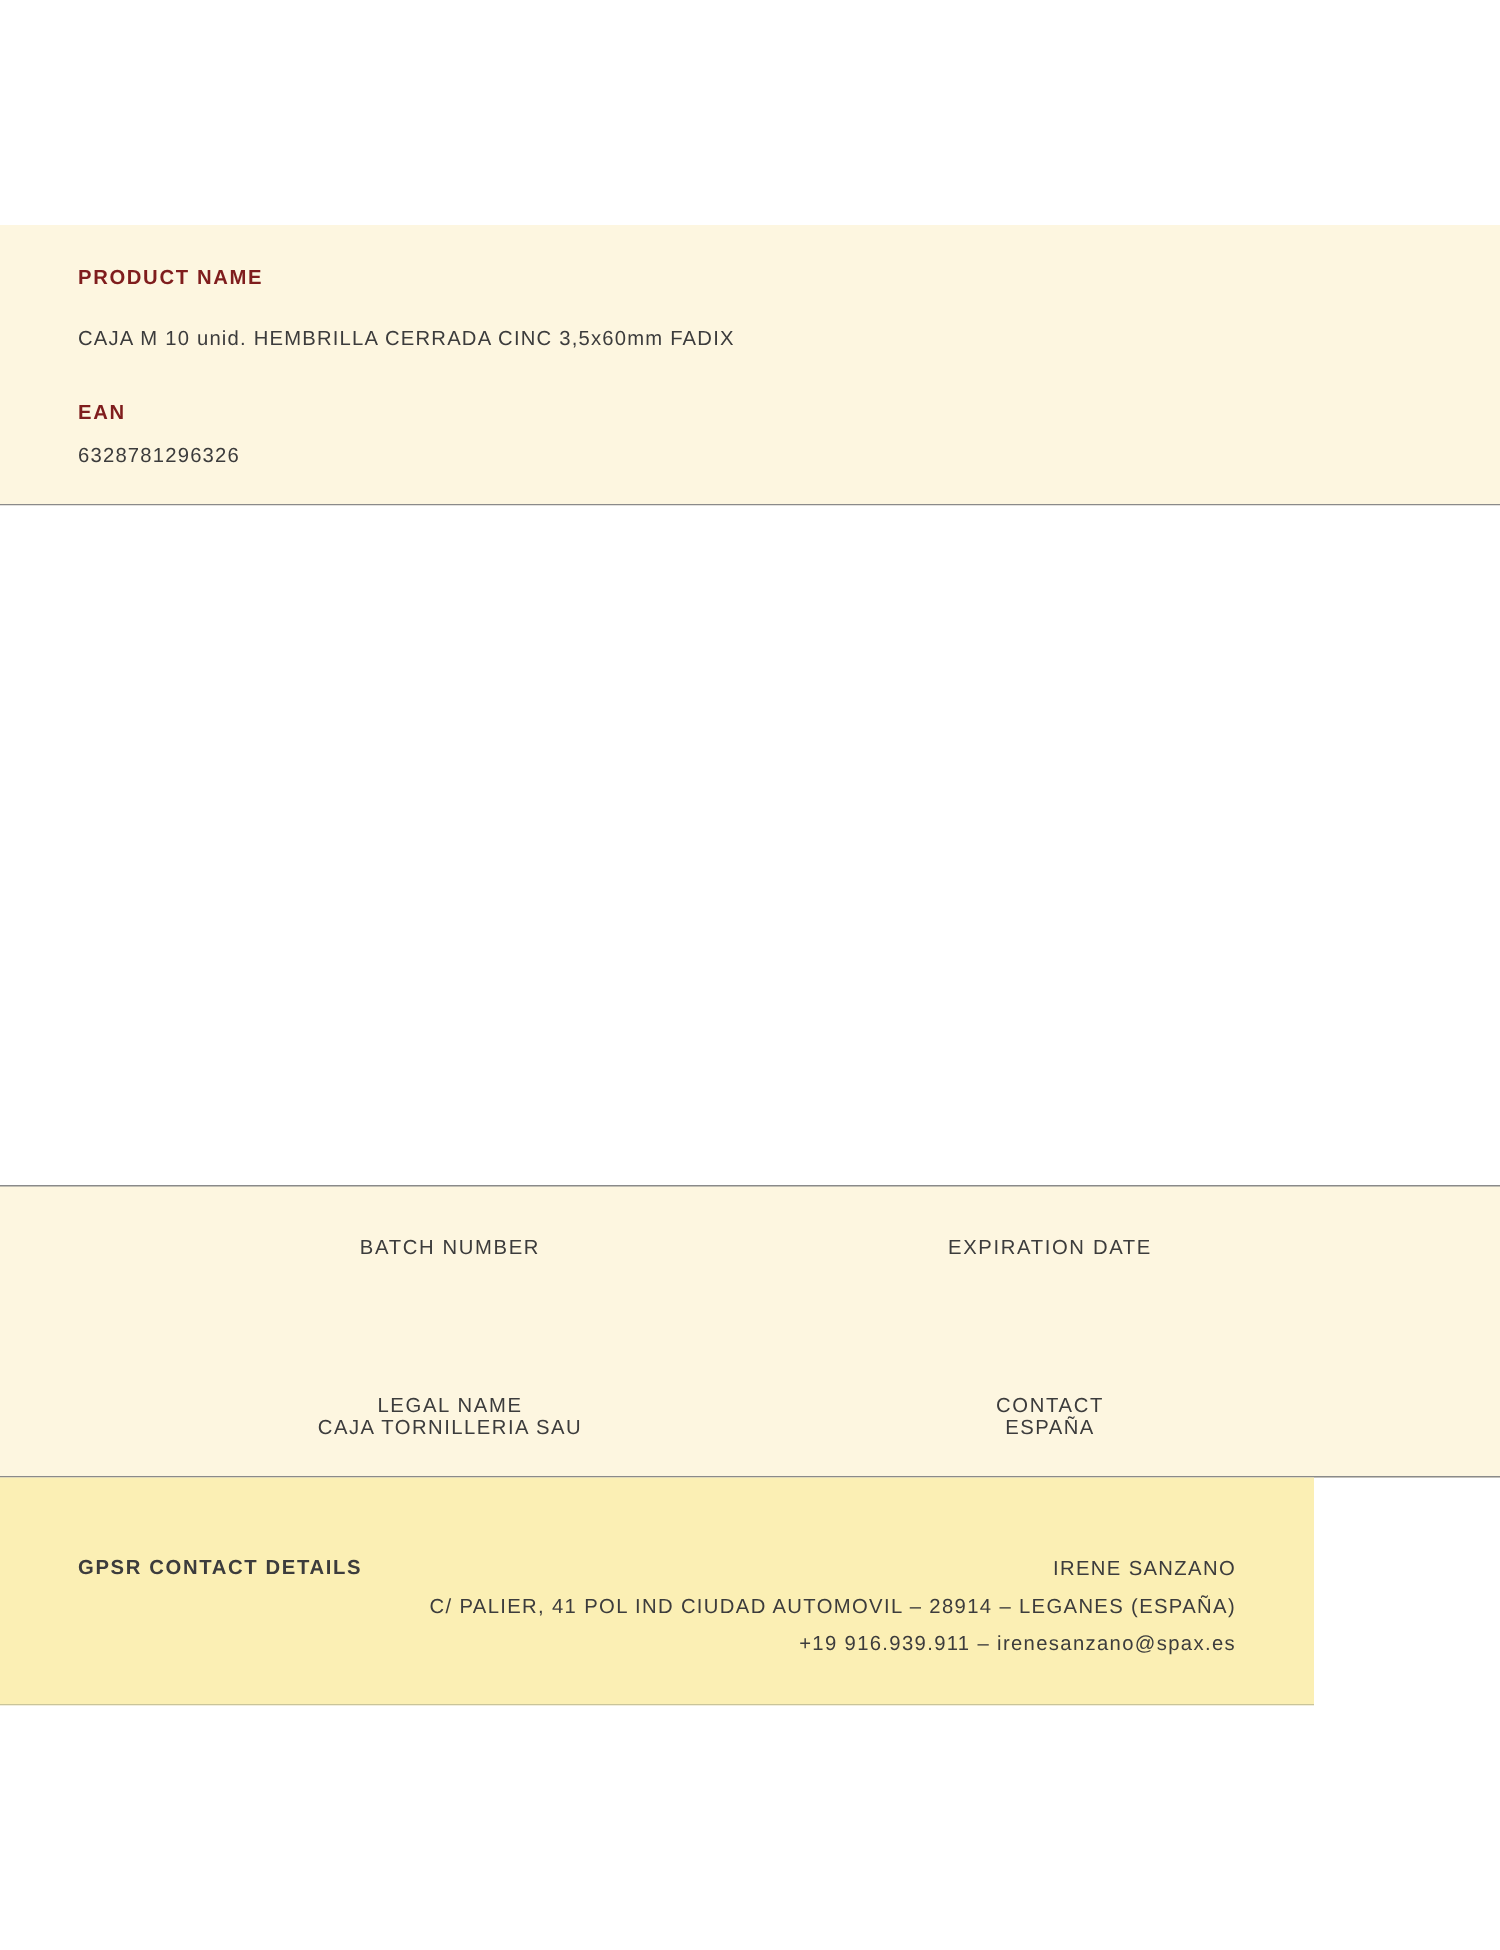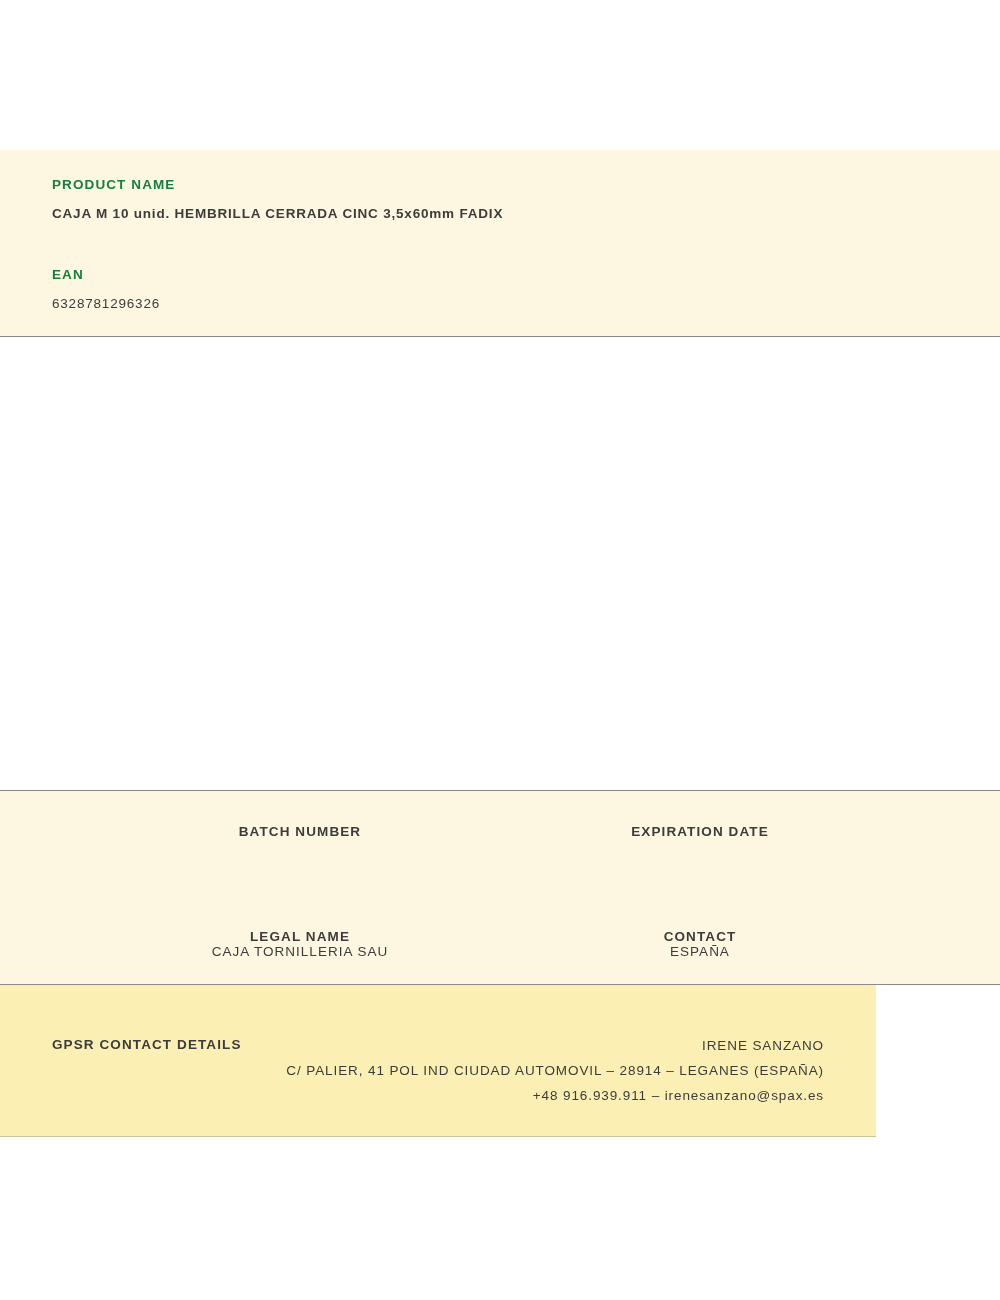--- a/index.html
+++ b/index.html
@@ -32,38 +32,37 @@
     width: 1000px;
     height: 187px;
     background: #fdf6e0;
     border-bottom: 1px solid #8a8a8a;
     box-sizing: border-box;
   }
   .field-label {
     font-size: 13.5px;
     font-weight: bold;
     letter-spacing: 1.1px;
-    color: #15803d;
+    color: #7f1d1d;
   }
   .field-value {
     font-size: 13.5px;
     letter-spacing: 0.8px;
     color: #3c3c3c;
     font-weight: normal;
   }
   .product-name-label {
     position: absolute;
     left: 52px;
     top: 27px;
   }
   .product-name-value {
     position: absolute;
     left: 52px;
-    top: 56px;
-    font-weight: bold;
+    top: 68px;
   }
   .ean-label {
     position: absolute;
     left: 52px;
     top: 117px;
   }
   .ean-value {
     position: absolute;
     left: 52px;
     top: 146px;
@@ -91,21 +90,21 @@
     border-bottom: 1px solid #8a8a8a;
     box-sizing: border-box;
   }
   .cell {
     position: absolute;
     text-align: center;
     font-size: 13.5px;
     letter-spacing: 1px;
   }
   .cell.label {
-    font-weight: bold;
+    font-weight: normal;
     letter-spacing: 1.1px;
   }
   .col-a { left: 150px; width: 300px; }
   .col-b { left: 550px; width: 300px; }
 
   .row-1 { top: 33px; }
   .row-2 { top: 123px; margin-top: 15px; }
   .row-2-val { top: 153px; }
 
   
@@ -174,19 +173,19 @@
 
     <div class="cell col-a row-2-val">CAJA TORNILLERIA SAU</div>
     <div class="cell col-b row-2-val">ESPAÑA</div>
   </div>
 
   <div class="gpsr-block">
     <div class="gpsr-label">GPSR CONTACT DETAILS</div>
     <div class="gpsr-lines">
       <div>IRENE SANZANO</div>
       <div>C/ PALIER, 41 POL IND CIUDAD AUTOMOVIL – 28914 – LEGANES (ESPAÑA)</div>
-      <div>+48 916.939.911 – irenesanzano@spax.es</div>
+      <div>+19 916.939.911 – irenesanzano@spax.es</div>
     </div>
   </div>
 
   <div class="bottom-blank"></div>
 
 </div>
 
 </body></html>

